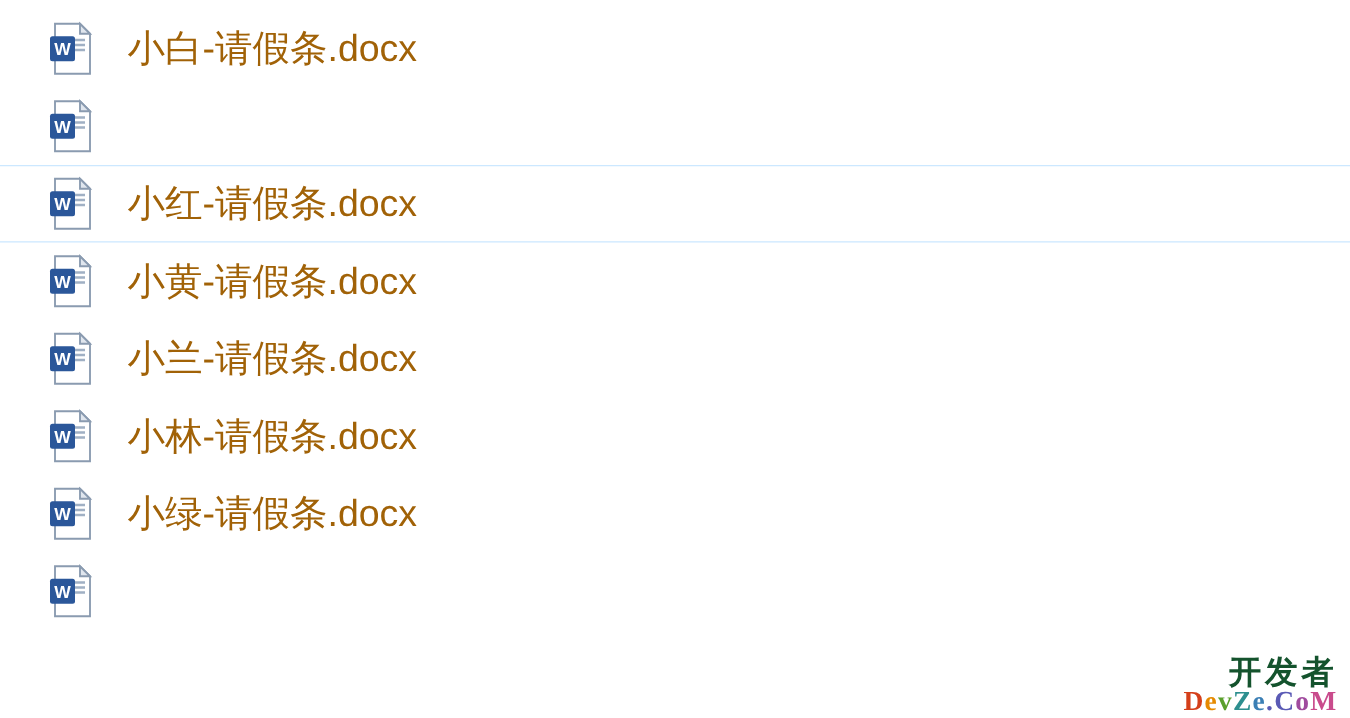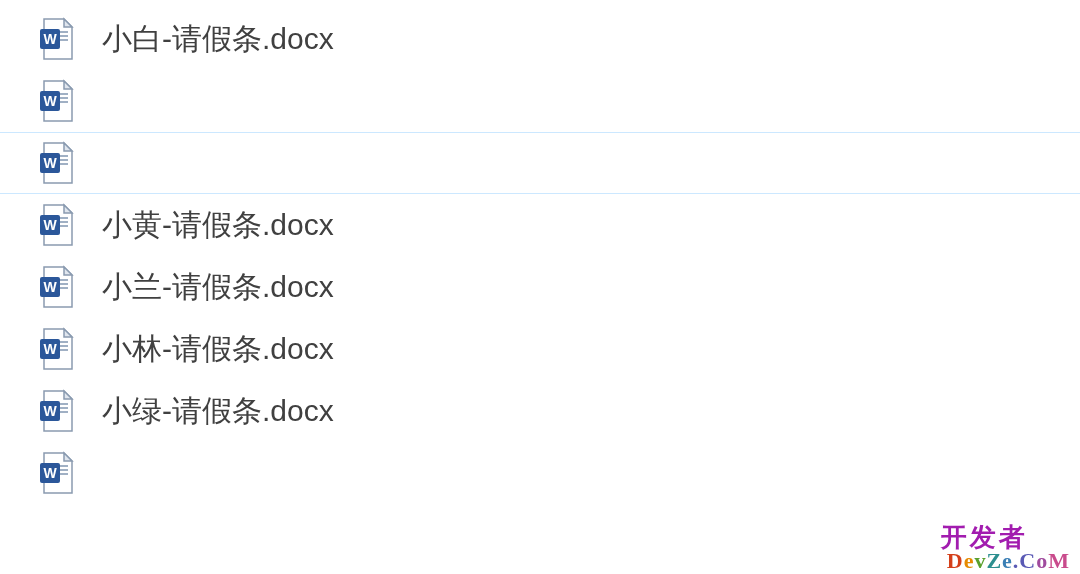--- a/index.html
+++ b/index.html
@@ -31,39 +31,38 @@
       border-bottom: 1px solid #cce8ff;
     }
     .file-icon {
       width: 36px;
       height: 44px;
       margin-right: 28px;
       flex-shrink: 0;
     }
     .file-name {
       font-size: 30px;
-      color: #404040;
+      color: #a16207;
       font-weight: 400;
       white-space: nowrap;
     }
     .watermark {
       position: absolute;
       right: 10px;
       bottom: 2px;
       text-align: right;
       line-height: 1;
       pointer-events: none;
     }
     .wm-line1 {
       font-size: 26px;
       font-weight: 700;
-      color: #a21caf;
+      color: #14532d;
       letter-spacing: 3px;
       font-family: "SimHei", "Microsoft YaHei", sans-serif;
-      text-align: center;
     }
     .wm-line2 {
       font-size: 22px;
       font-weight: 700;
       letter-spacing: 1px;
       font-family: Liberation Serif, serif;
       margin-left: 48px;
     }
     .wm-l1 { color: #d43f1a; }
     .wm-l2 { color: #e68a00; }
@@ -104,20 +103,21 @@
   <div class="file-item selected">
     <svg class="file-icon" viewBox="0 0 36 44">
       <path d="M6 2 L26 2 L34 10 L34 42 L6 42 Z" fill="#ffffff" stroke="#8a9bb0" stroke-width="1.5"></path>
       <path d="M26 2 L26 10 L34 10 Z" fill="#e0e6ee" stroke="#8a9bb0" stroke-width="1.5"></path>
       <rect x="18" y="14" width="12" height="2" fill="#a0b0c4"></rect>
       <rect x="18" y="18" width="12" height="2" fill="#a0b0c4"></rect>
       <rect x="18" y="22" width="12" height="2" fill="#a0b0c4"></rect>
       <rect x="2" y="12" width="20" height="20" rx="2" fill="#2b579a"></rect>
       <text x="12" y="27" font-family="Arial" font-size="14" font-weight="700" fill="#ffffff" text-anchor="middle">W</text>
     </svg>
+    <span class="file-name">小红-请假条.docx</span>
   </div>
   <div class="file-item">
     <svg class="file-icon" viewBox="0 0 36 44">
       <path d="M6 2 L26 2 L34 10 L34 42 L6 42 Z" fill="#ffffff" stroke="#8a9bb0" stroke-width="1.5"></path>
       <path d="M26 2 L26 10 L34 10 Z" fill="#e0e6ee" stroke="#8a9bb0" stroke-width="1.5"></path>
       <rect x="18" y="14" width="12" height="2" fill="#a0b0c4"></rect>
       <rect x="18" y="18" width="12" height="2" fill="#a0b0c4"></rect>
       <rect x="18" y="22" width="12" height="2" fill="#a0b0c4"></rect>
       <rect x="2" y="12" width="20" height="20" rx="2" fill="#2b579a"></rect>
       <text x="12" y="27" font-family="Arial" font-size="14" font-weight="700" fill="#ffffff" text-anchor="middle">W</text>

